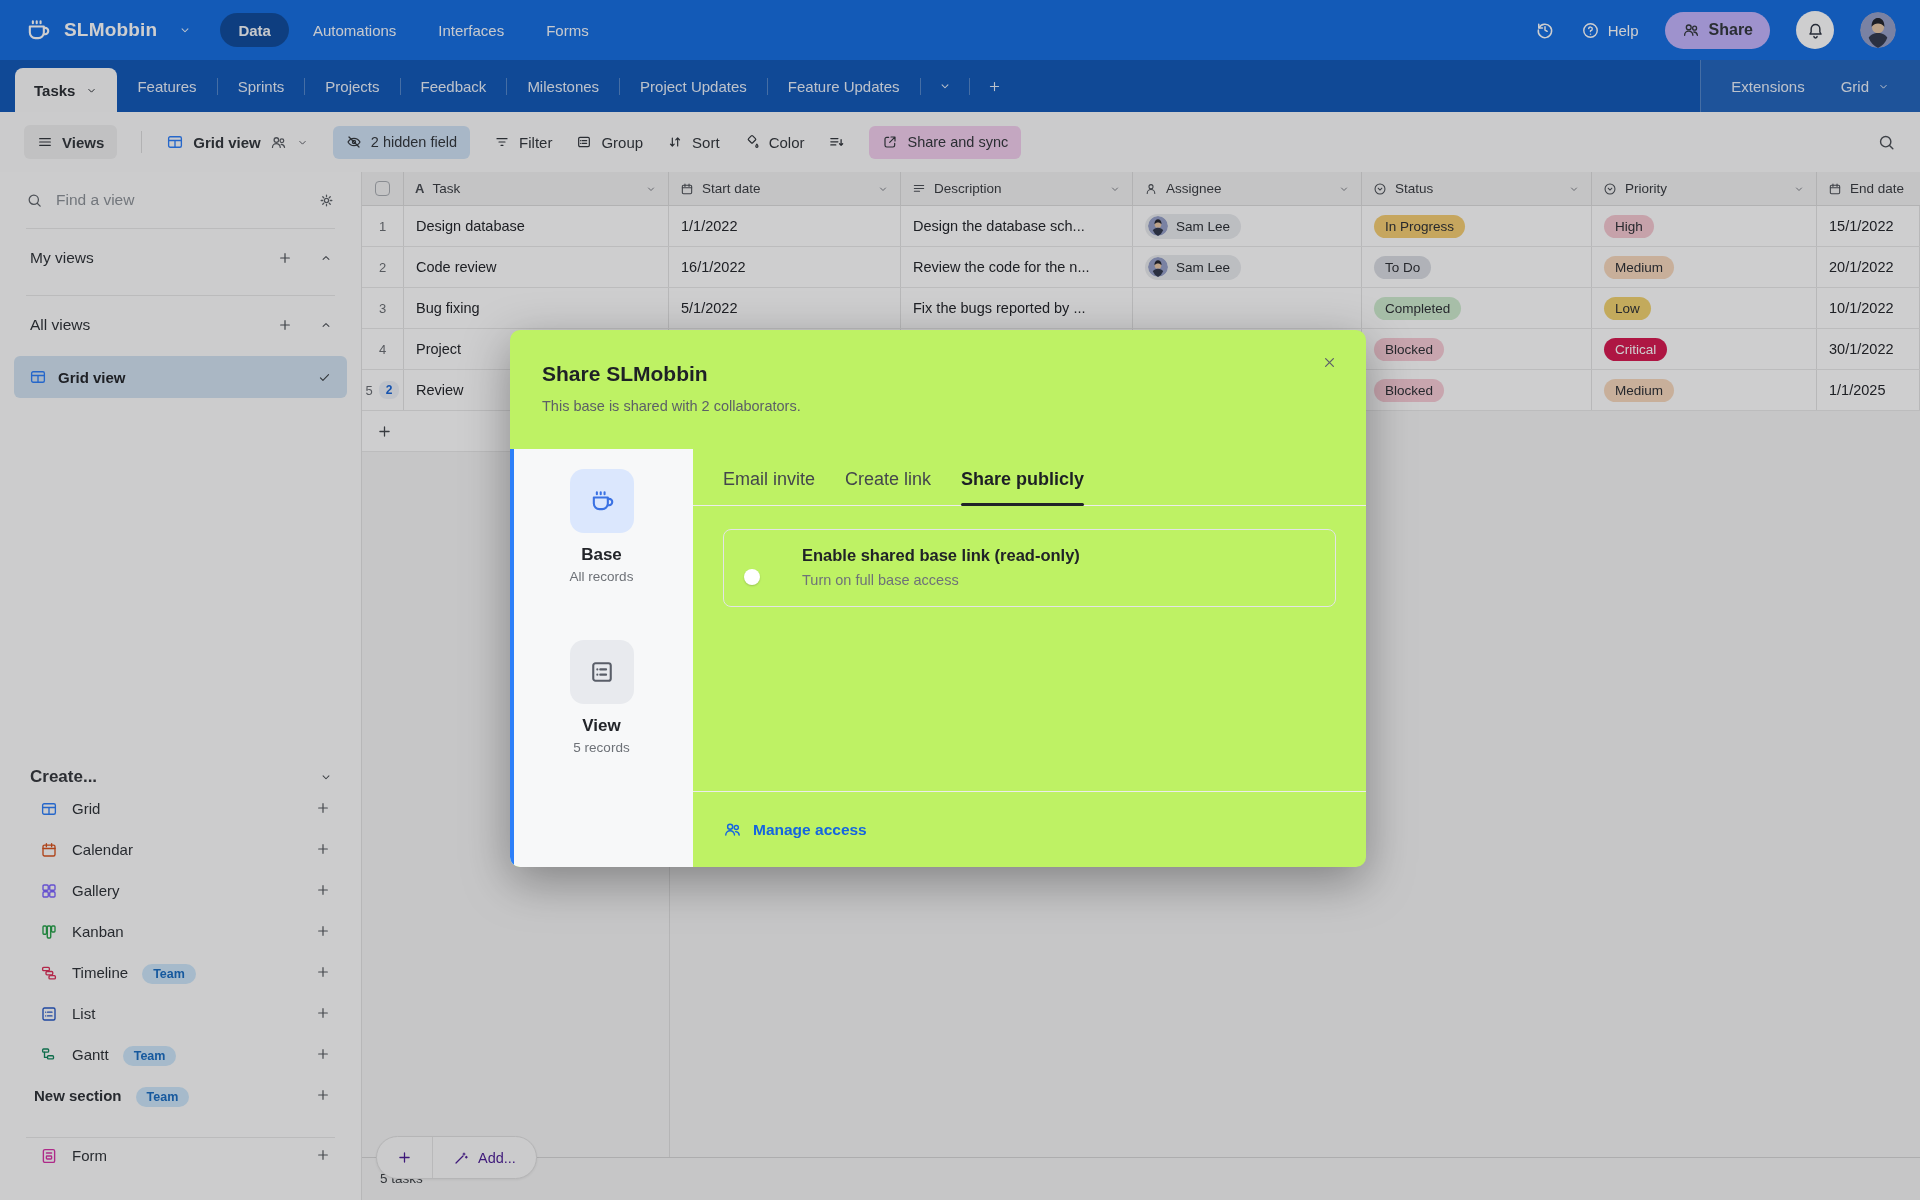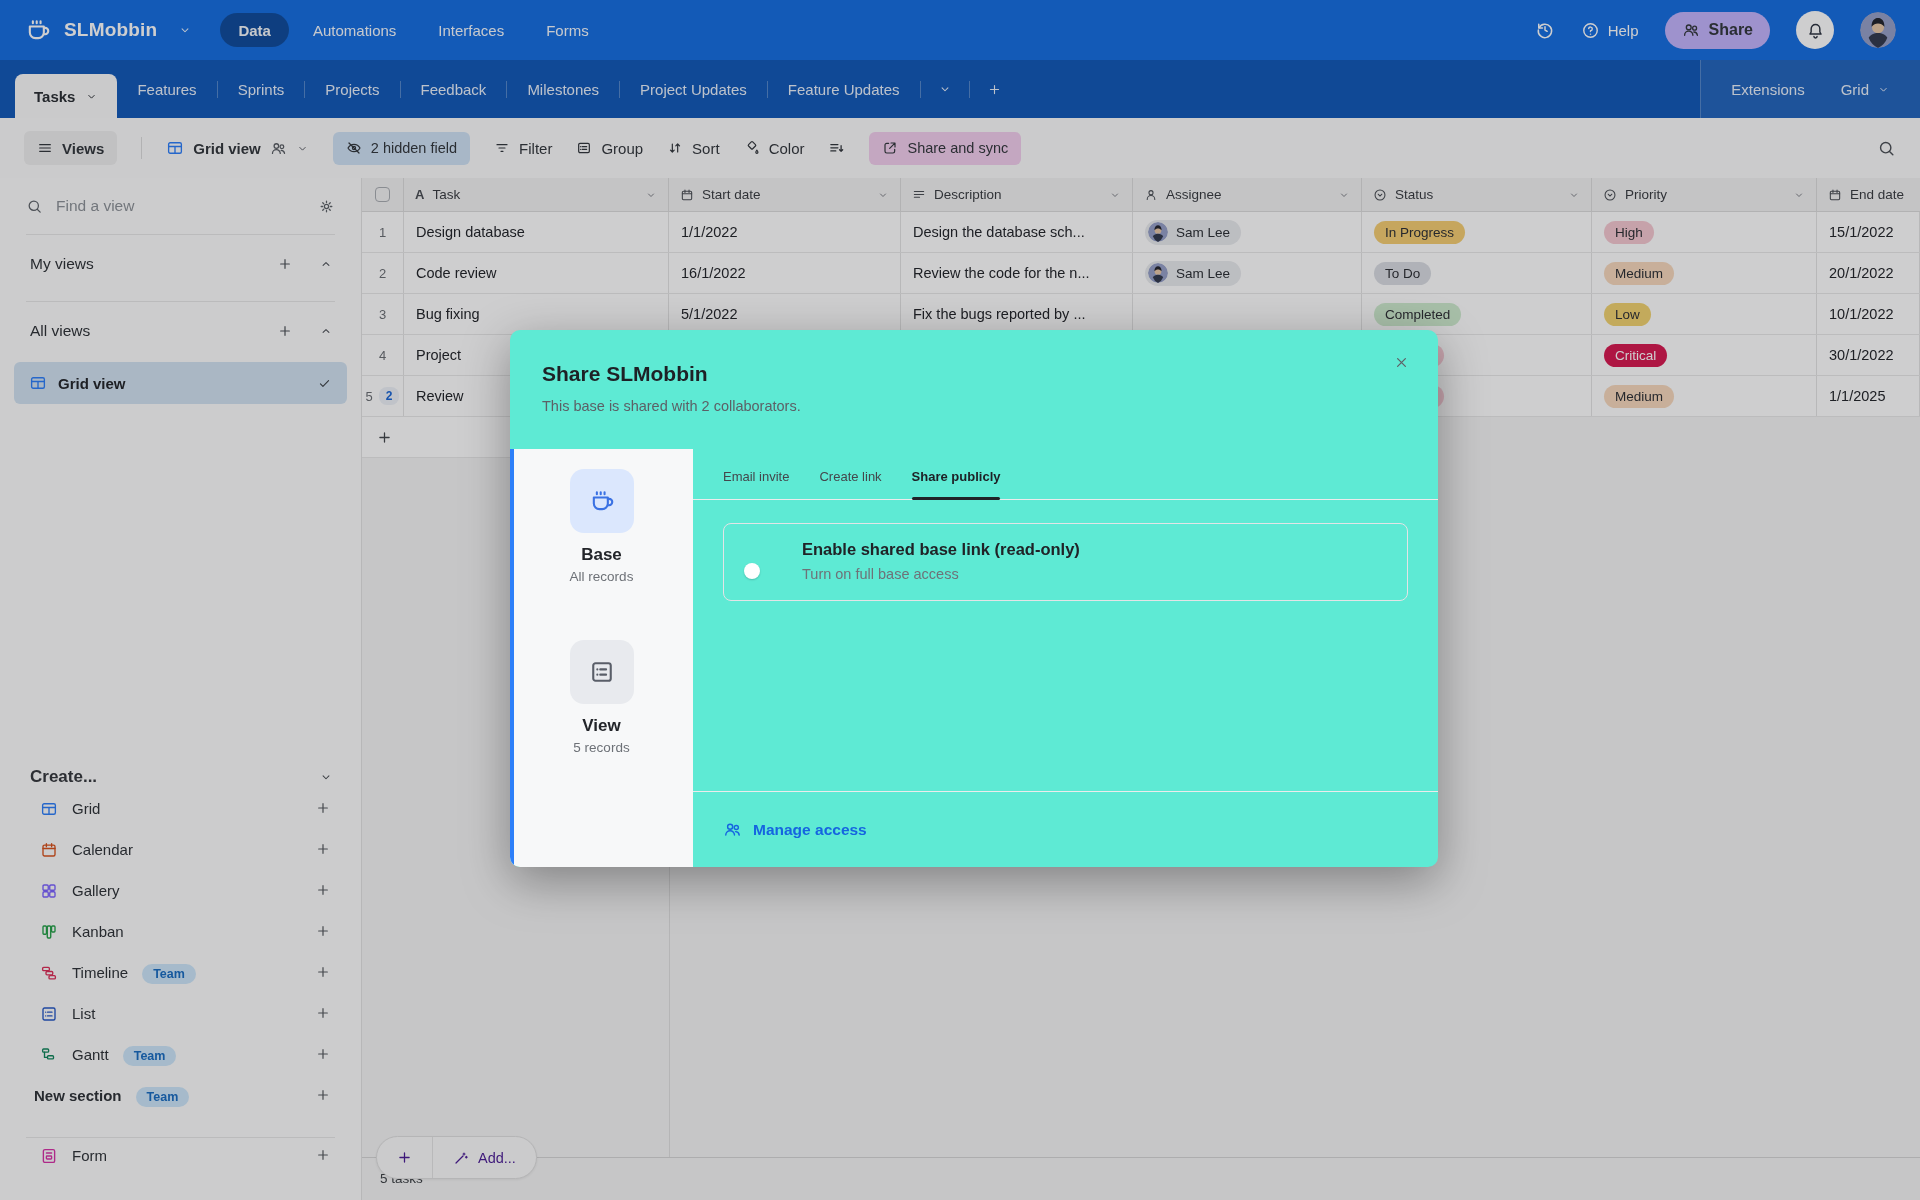--- a/index.html
+++ b/index.html
@@ -18,21 +18,21 @@
 .navitem{font-size:15px;font-weight:500;padding:0 18px;height:34px;display:flex;align-items:center;border-radius:17px;color:rgba(255,255,255,.96);cursor:default}
 .navitem.active{background:rgba(0,0,0,.30);font-weight:600}
 .topright{margin-left:auto;display:flex;align-items:center;gap:26px}
 .helpgrp{display:flex;align-items:center;gap:8px;font-size:15px}
 .sharepill{display:flex;align-items:center;gap:9px;background:#c4b5fd;color:#33373d;font-size:16px;font-weight:600;height:37px;padding:0 17px;border-radius:19px}
 .bellcirc{width:38px;height:38px;border-radius:50%;background:#fff;color:#2c3340;display:flex;align-items:center;justify-content:center}
 .avatar{width:36px;height:36px;border-radius:50%;overflow:hidden}
 .av{border-radius:50%}
 
 
-.tabsbar{height:58px;display:flex;align-items:center;flex:none;color:#e9f0fb}
+.tabsbar{height:52px;display:flex;align-items:center;flex:none;color:#e9f0fb}
 .tabactive{align-self:flex-end;height:44px;margin-left:15px;display:flex;align-items:center;gap:10px;background:#fbfbfb;color:#2b2f34;font-size:15px;font-weight:600;padding:0 19px;border-radius:8px 8px 0 0}
 .tabs{display:flex;align-items:center;height:100%}
 .tab{font-size:15px;padding:0 20px;height:100%;display:flex;align-items:center;white-space:nowrap}
 .vsep{width:1px;height:17px;background:rgba(255,255,255,.28)}
 .tabicon{padding:0 17px;height:100%;display:flex;align-items:center}
 .tbright{margin-left:auto;height:100%;display:flex;align-items:center;gap:36px;padding:0 30px;background:rgba(255,255,255,.08);border-left:1px solid rgba(255,255,255,.22)}
 .tbritem{display:flex;align-items:center;gap:8px;font-size:15px}
 
 
 .toolbar{height:60px;background:#fcfcfc;display:flex;align-items:center;padding:0 24px;gap:24px;flex:none;color:#33373c}
@@ -96,36 +96,36 @@
 .addrow{width:307px;height:41px;background:#fff;border-bottom:1px solid #e9e9e9;border-right:1px solid #e4e4e4;display:flex;align-items:center;padding-left:14px;color:#44484d}
 .longline{position:absolute;left:307px;top:280px;bottom:43px;width:1px;background:#e0e0e0}
 .gridfooter{position:absolute;left:0;right:0;bottom:0;height:43px;background:#f6f6f6;border-top:1px solid #d6d6d6}
 .taskcount{padding:13px 0 0 18px;font-size:13.5px;color:#3f4347}
 .addpill{position:absolute;left:14px;top:-22px;height:43px;display:flex;align-items:center;background:#fcfcfc;border:1px solid #e0e0e0;border-radius:22px;box-shadow:0 1px 3px rgba(0,0,0,.07);color:#4c1d95}
 .plusseg{width:56px;display:flex;justify-content:center;align-items:center;align-self:stretch;border-right:1px solid #e5e5e5}
 .addseg{display:flex;align-items:center;gap:9px;padding:0 20px;font-size:14.5px;font-weight:500}
 
 
 .overlay{position:fixed;inset:0;background:rgba(10,12,16,.20);z-index:40}
-.modal{position:fixed;left:510px;top:330px;width:928px;height:537px;background:#5eead4;border-radius:10px;box-shadow:0 14px 48px rgba(0,0,0,.35);z-index:50;overflow:hidden;display:flex;flex-direction:column}
+.modal{position:fixed;left:510px;top:330px;width:856px;height:537px;background:#bef264;border-radius:10px;box-shadow:0 14px 48px rgba(0,0,0,.35);z-index:50;overflow:hidden;display:flex;flex-direction:column}
 .mhead{height:119px;flex:none;padding:32px 34px 0 32px;position:relative}
 .mtitle{font-size:21px;font-weight:700;color:#1e2126}
 .msub{margin-top:12px;font-size:14.5px;color:#5c6066}
 .mclose{position:absolute;top:24px;right:28px;color:#5f6368;cursor:pointer}
 .mbody{flex:1;display:flex;min-height:0}
 .mpanel{width:183px;flex:none;background:#f7f8f9;position:relative;display:flex;flex-direction:column;align-items:center;padding-top:20px}
 .mpanel::before{content:'';position:absolute;left:0;top:0;bottom:0;width:4px;background:#2d7ff9}
 .pic{width:64px;height:64px;border-radius:14px;display:flex;align-items:center;justify-content:center}
 .pic.base{background:#dbe7fd;color:#3b72e3}
 .pic.view{background:#e8eaee;color:#595e68;margin-top:56px}
 .plab{margin-top:12px;font-size:17px;font-weight:700;color:#23252a}
 .psub{margin-top:4px;font-size:13.5px;color:#6d7177}
 .mright{flex:1;display:flex;flex-direction:column;min-width:0}
 .mtabs{display:flex;gap:30px;padding:16px 30px 0;border-bottom:1px solid #ececec}
-.mtab{font-size:13px;color:#44474c;padding:4px 0 15px;position:relative}
+.mtab{font-size:18px;color:#44474c;padding:4px 0 15px;position:relative}
 .mtab.active{font-weight:700;color:#1d2025}
 .mtab.active::after{content:'';position:absolute;left:0;right:0;bottom:-1px;height:3px;background:#202328;border-radius:2px}
 .mcard{margin:23px 30px 0;border:1px solid #e3e4e6;border-radius:8px;padding:16px 18px 18px;display:flex;align-items:center}
 .tglwrap{width:60px;flex:none}
 .tgl{width:34px;height:20px;border-radius:10px;background:#ebebec;position:relative}
 .tgl::after{content:'';position:absolute;left:2px;top:2px;width:16px;height:16px;border-radius:50%;background:#fff;box-shadow:0 1px 2px rgba(0,0,0,.18)}
 .cardtitle{font-size:16.5px;font-weight:600;color:#202327}
 .cardsub{margin-top:7px;font-size:14.5px;color:#6e7278}
 .mspacer{flex:1}
 .mfoot{height:76px;flex:none;border-top:1px solid #ececec;display:flex;align-items:center;gap:11px;padding:0 30px;color:#1565e0}

